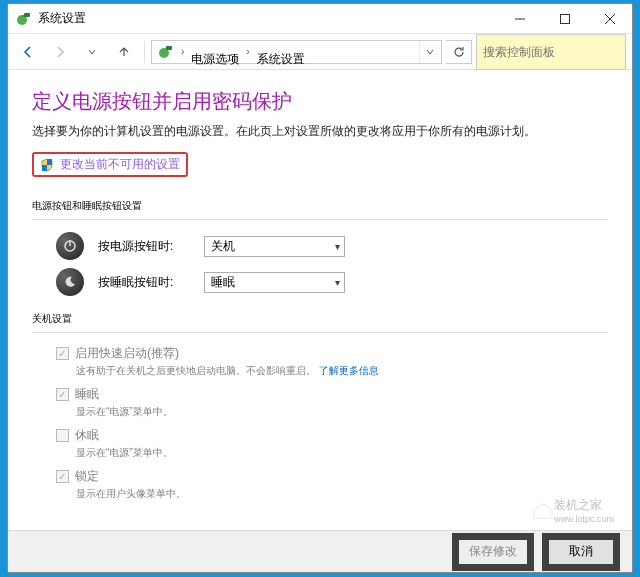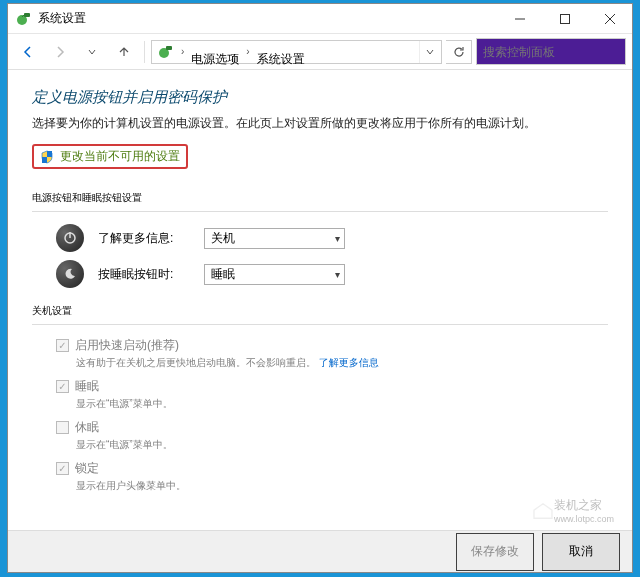--- a/index.html
+++ b/index.html
@@ -69,51 +69,50 @@
   .crumb { padding: 0 4px; margin-top: 16px; }
   .crumb-arrow { color:#555; font-size:10px; padding:0 3px; }
   .crumb-spacer { flex:1; }
   .crumb-drop { width:20px; height:22px; display:flex;align-items:center;justify-content:center;color:#555;border-left:1px solid #eee;}
   .refresh {
     width: 26px; height: 24px;
     border: 1px solid #ccc; border-left: none;
     display:flex;align-items:center;justify-content:center;color:#555;
   }
   .search {
-    width: 150px; height: 27px;
+    width: 150px; height: 36px;
     border: 1px solid #ccc;
     font-size: 12px;
     padding: 0 6px;
     color: #888;
-    background:#4c1d95;
+    background:#fef9c3;
   }
   
   .content {
     flex: 1;
     overflow: auto;
     padding: 18px 24px 10px 24px;
   }
   h1 {
-    color: #0c4a6e;
-    font-size: 15px;
+    color: #a21caf;
+    font-size: 20px;
     font-weight: normal;
     margin-bottom: 8px;
-    font-style: italic;
   }
   .subtitle { font-size: 12px; color: #222; margin-bottom: 12px; }
   .change-link-wrap {
     border: 2px solid #d23a3a;
     border-radius: 3px;
     display: inline-flex;
     align-items: center;
     padding: 2px 6px;
     gap: 6px;
     margin-bottom: 14px;
   }
-  .change-link { color: #4d7c0f; font-size: 12px; }
+  .change-link { color: #8b5cf6; font-size: 12px; }
   .section-title {
     font-size: 10px; color: #000;
     margin: 8px 0 6px 0;
     font-weight: normal;
   }
   .divider { border: none; border-top: 1px solid #ddd; margin: 4px 0 12px 0; }
   .row {
     display: flex; align-items: center;
     margin: 8px 0 8px 24px;
     gap: 14px;
@@ -146,21 +145,21 @@
   
   .footer {
     height: 42px;
     background: #f0f0f0;
     border-top: 1px solid #ddd;
     display:flex; align-items:center; justify-content:flex-end;
     padding: 0 12px; gap: 8px;
   }
   .btn {
     min-width: 78px; height: 38px;
-    border: 1px solid #404040;
+    border: 7px solid #404040;
     background: #e1e1e1;
     font-size: 12px;
     display:flex;align-items:center;justify-content:center;
     padding: 0 10px;
   }
   .btn.disabled { color:#888; background:#eee; }
   
   svg { display:block; }
   
   .wm { position:absolute; right:18px; bottom:48px; font-size:12px; color:#bfbfbf; pointer-events:none; display:flex;align-items:center;gap:0;}
@@ -267,21 +266,21 @@
     <div class="section-title">电源按钮和睡眠按钮设置</div>
     <hr class="divider">
 
     <div class="row">
       <span class="row-icon">
         <svg width="16" height="16">
             <circle cx="8" cy="8" r="5" fill="none" stroke="#ddd" stroke-width="1.5"></circle>
             <line x1="8" y1="2" x2="8" y2="8" stroke="#ddd" stroke-width="1.5"></line>
           </svg>
       </span>
-      <span class="row-label">了解更多信息:</span>
+      <span class="row-label">按电源按钮时:</span>
       <div class="select">
         <span>关机</span>
         <span class="arr">▾</span>
       </div>
     </div>
 
     <div class="row">
       <span class="row-icon">
         <svg width="16" height="16">
             <path d="M10 3 A5 5 0 1 0 13 10 A4 4 0 0 1 10 3 Z" fill="#ddd"></path>

